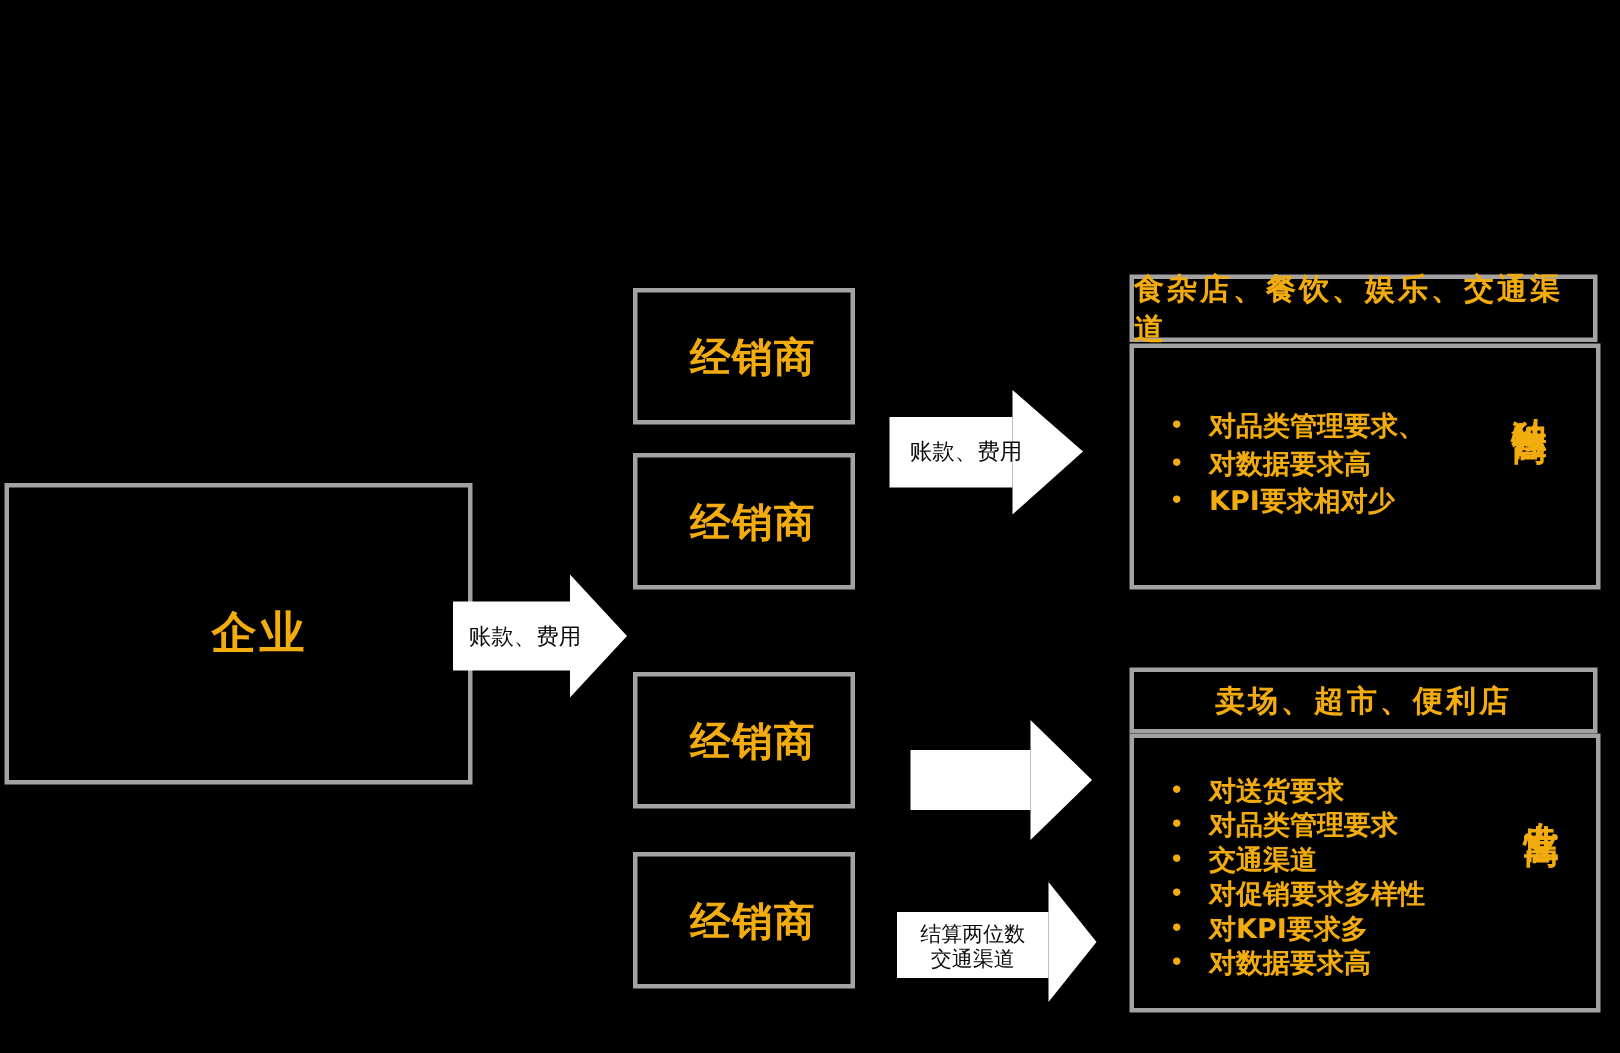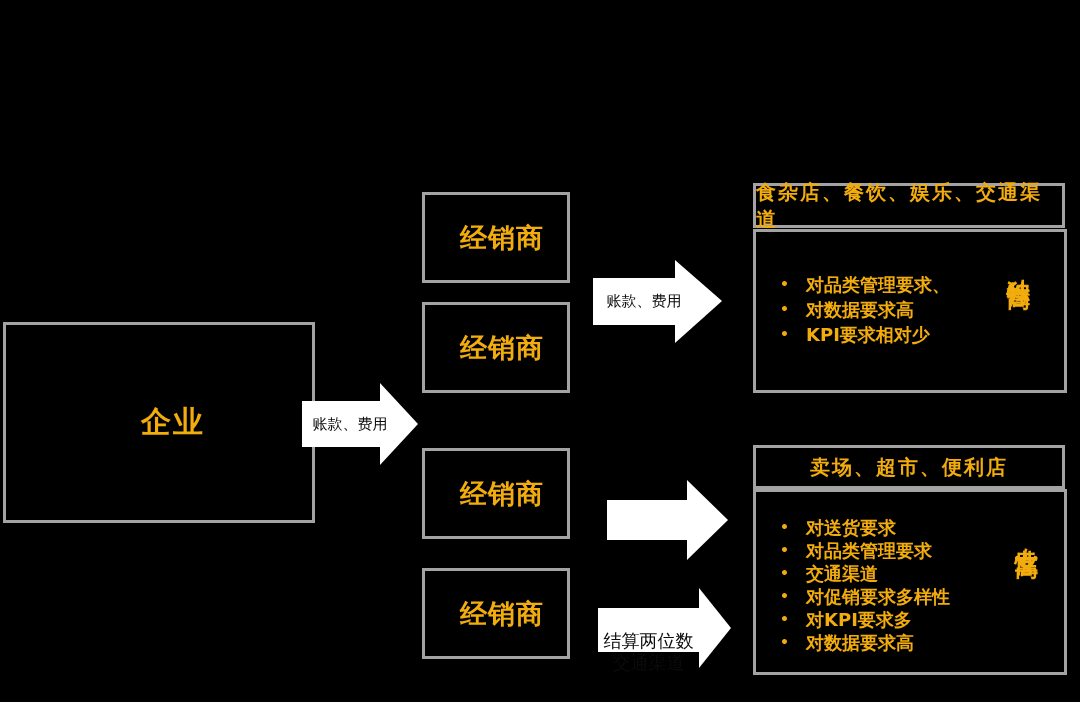--- a/index.html
+++ b/index.html
@@ -35,21 +35,21 @@
   #arrow-top .tail{left:0;top:18px;width:82px;height:47px;}
   #arrow-top .head{left:82px;top:0;border-top:41px solid transparent;border-bottom:42px solid transparent;border-left:47px solid #fff;}
   #arrow-top .alabel{left:0;top:18px;width:102px;height:47px;font-size:15px;}
   #arrow-mid{left:607px;top:480px;width:121px;height:80px;}
   #arrow-mid .tail{left:0;top:20px;width:80px;height:40px;}
   #arrow-mid .head{left:80px;top:0;border-top:40px solid transparent;border-bottom:40px solid transparent;border-left:41px solid #fff;}
   #arrow-mid .alabel{left:0;top:20px;width:95px;height:40px;font-size:16px;}
   #arrow-fee{left:598px;top:588px;width:133px;height:80px;}
   #arrow-fee .tail{left:0;top:20px;width:101px;height:44px;}
   #arrow-fee .head{left:101px;top:0;border-top:40px solid transparent;border-bottom:40px solid transparent;border-left:32px solid #fff;}
-  #arrow-fee .alabel{left:0;top:36px;width:101px;height:56px;font-size:18px;line-height:1.25;}
+  #arrow-fee .alabel{left:0;top:16px;width:101px;height:56px;font-size:14px;line-height:1.25;}
   
   .chan-header{position:absolute;font-weight:700;font-size:20px;letter-spacing:2px;}
   #trad-header{left:753px;top:183px;width:306px;height:39px;}
   #trad-body{left:753px;top:229px;width:308px;height:158px;}
   #modern-header{left:753px;top:445px;width:306px;height:38px;text-align:center;}
   #modern-body{left:753px;top:489px;width:308px;height:180px;}
   .chan-body{display:block;}
   .bullets{position:absolute;left:24px;font-size:18px;font-weight:600;}
   #trad-body .bullets{top:40px;line-height:25px;}
   #modern-body .bullets{top:24px;line-height:23px;}

